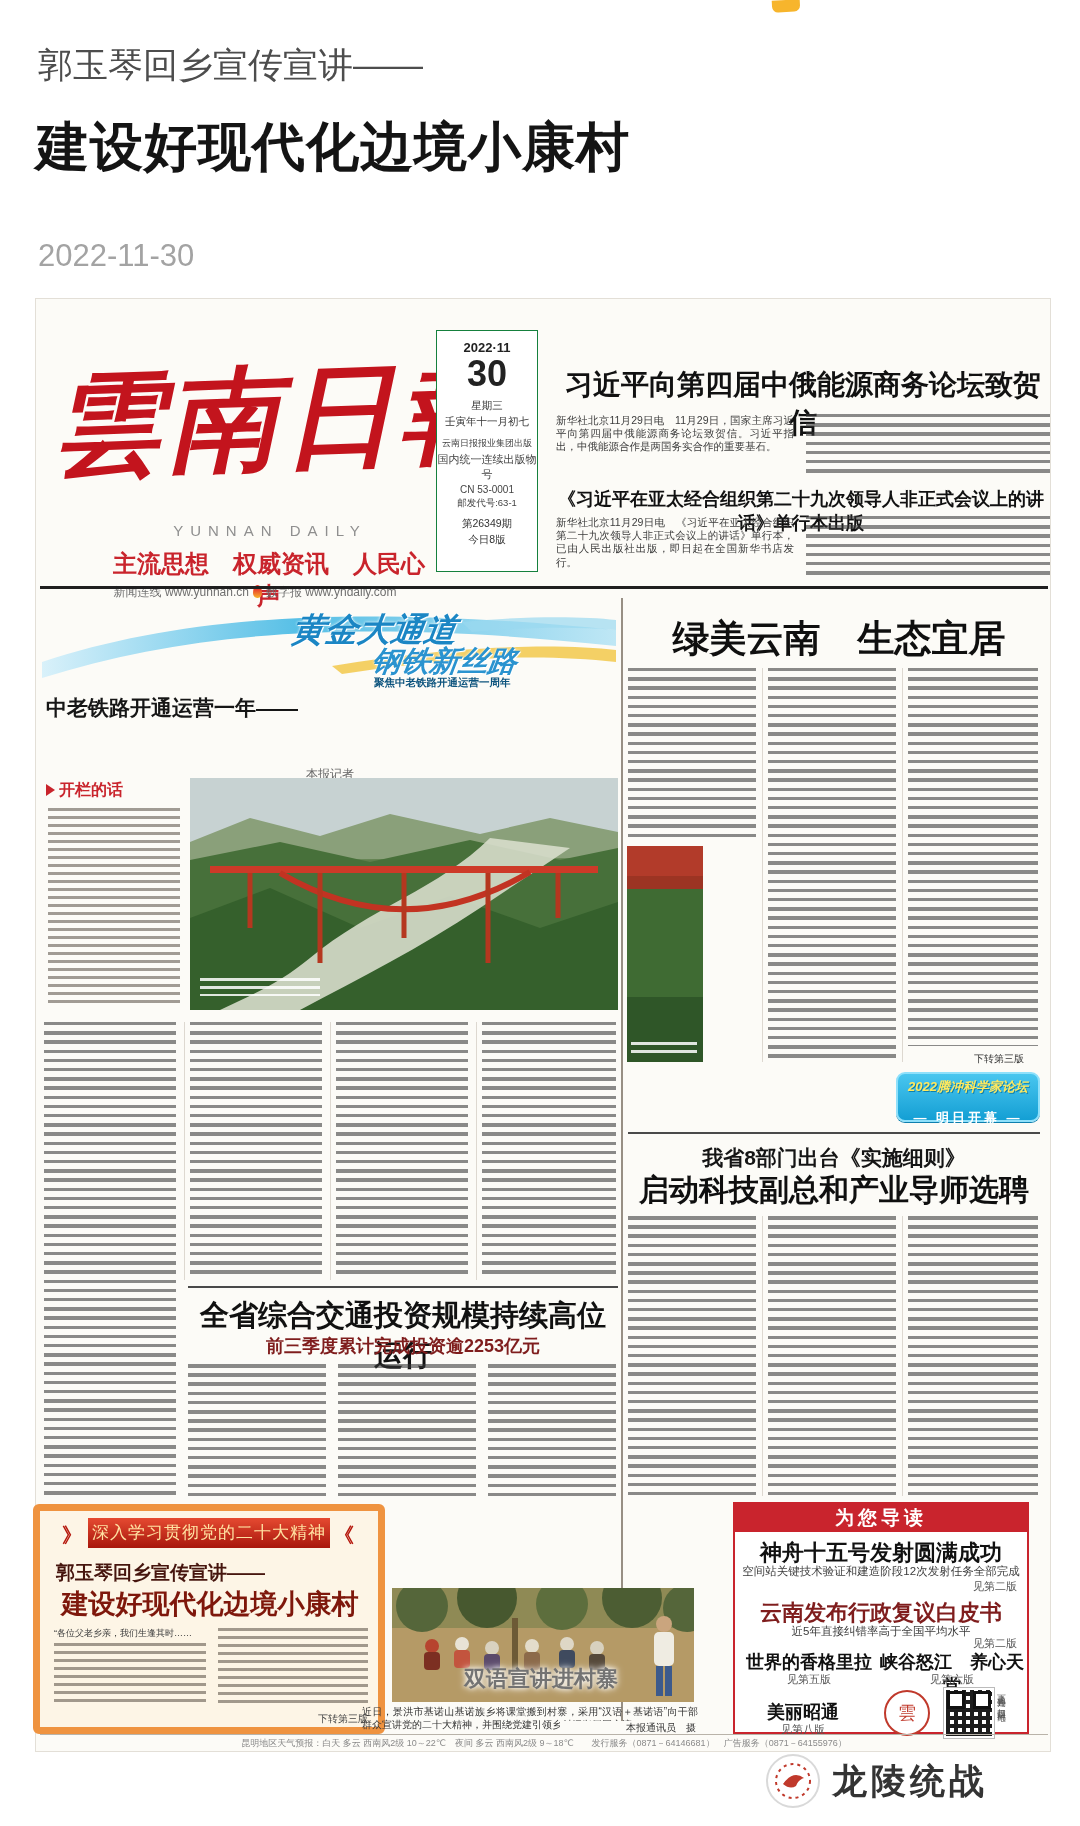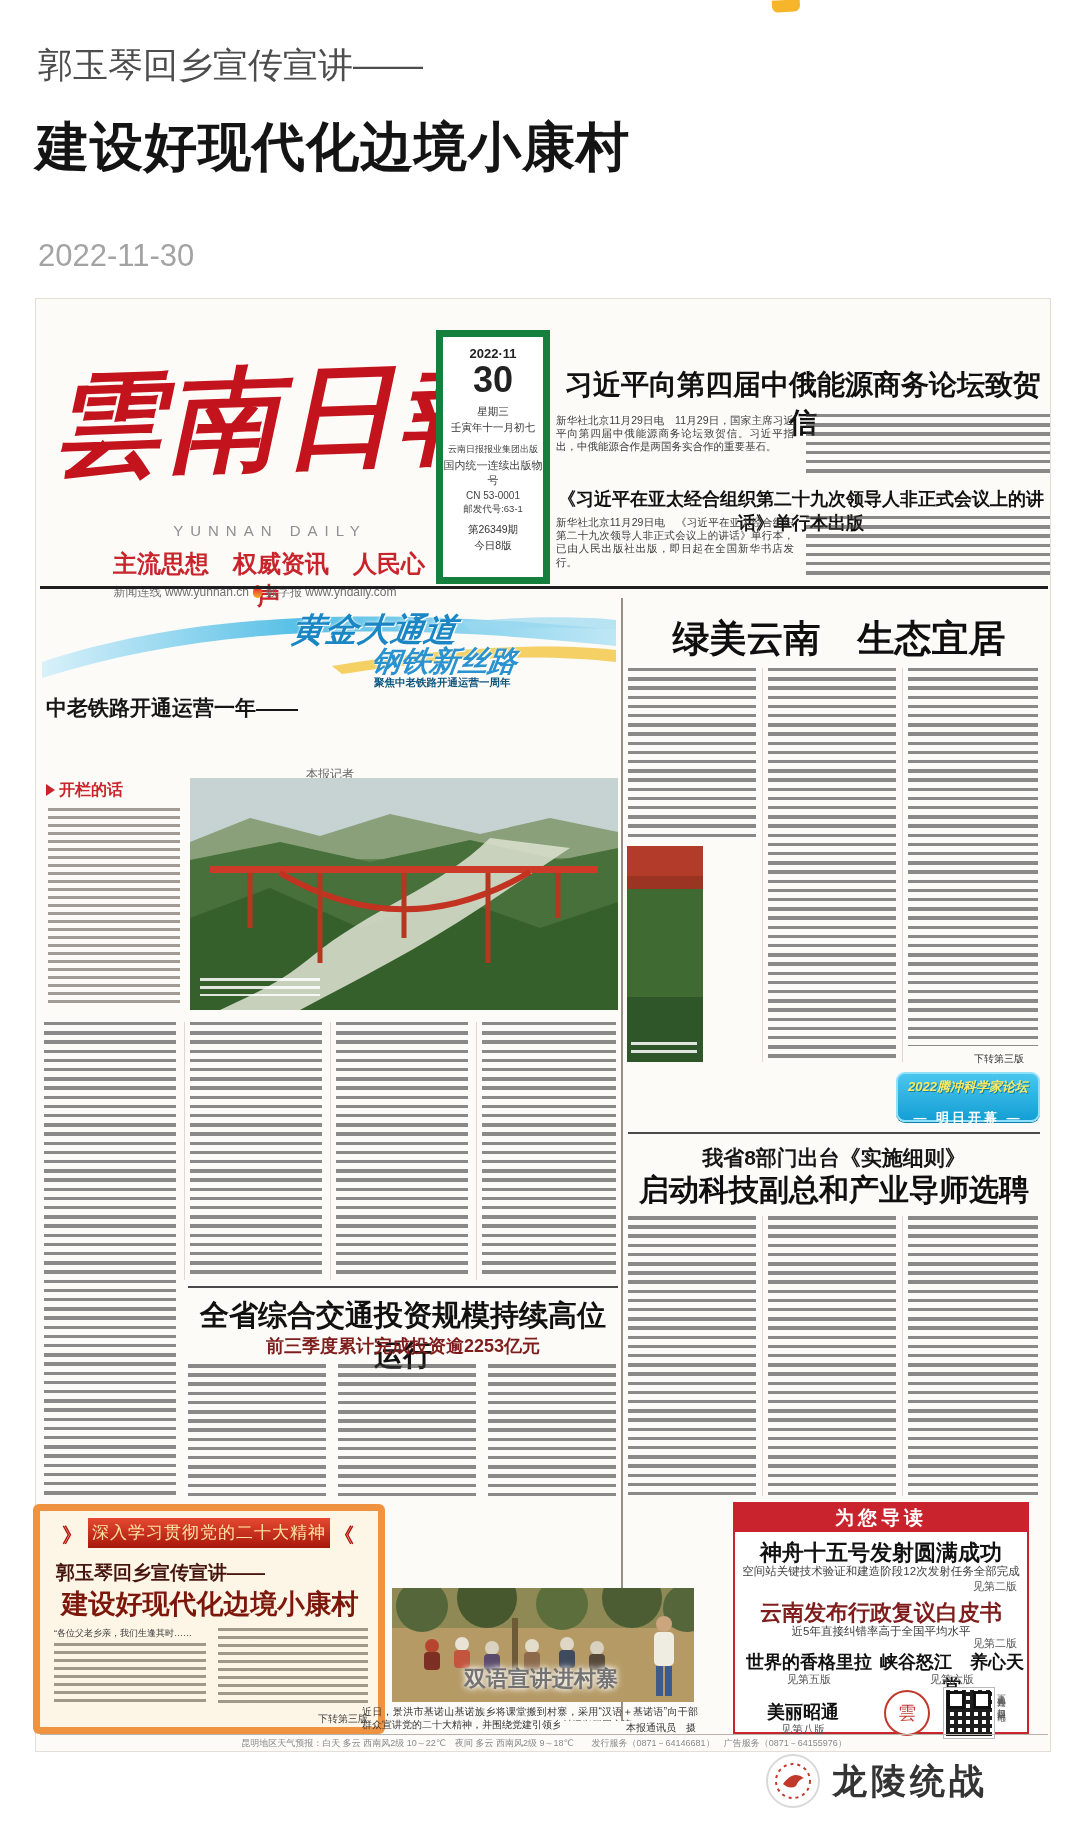--- a/index.html
+++ b/index.html
@@ -44,21 +44,21 @@
 
   <div class="abs np-bg"></div>
 
   <div class="abs b ser" style="left:50px;top:342px;font-size:112px;line-height:1.35;color:#c3141d;font-style:italic;letter-spacing:4px;transform:rotate(-2deg)">雲南日報</div>
   <div class="abs ctr" style="left:150px;top:522px;width:240px;font-size:15px;letter-spacing:7px;color:#8f8f8f">YUNNAN DAILY</div>
   <div class="abs b ctr" style="left:104px;top:548px;width:330px;font-size:24px;color:#c9242c">主流思想　权威资讯　人民心声</div>
   <div class="abs ctr" style="left:70px;top:584px;width:370px;font-size:12px;color:#6f6f6f">
     <span>新闻连线 www.yunnan.cn</span><span class="flame"></span><span>数字报 www.yndaily.com</span>
   </div>
 
-  <div class="abs ctr" style="left:436px;top:330px;width:100px;height:240px;border:7px solid #15803d;background:#fff">
+  <div class="abs ctr" style="left:436px;top:330px;width:100px;height:240px;border:1px solid #15803d;background:#fff">
     <div class="b" style="font-size:13px;margin-top:9px">2022·11</div>
     <div class="b" style="font-size:36px;line-height:38px">30</div>
     <div style="font-size:10.5px;margin-top:6px;color:#333">星期三</div>
     <div style="font-size:10.5px;margin-top:2px;color:#333">壬寅年十一月初七</div>
     <div style="font-size:9px;margin-top:8px;color:#444">云南日报报业集团出版</div>
     <div style="font-size:11px;margin-top:2px;color:#444">国内统一连续出版物号</div>
     <div style="font-size:10px;margin-top:2px;color:#444">CN 53-0001</div>
     <div style="font-size:9.5px;margin-top:2px;color:#444">邮发代号:63-1</div>
     <div style="font-size:10.5px;margin-top:7px;color:#333">第26349期</div>
     <div style="font-size:10.5px;margin-top:2px;color:#333">今日8版</div>

